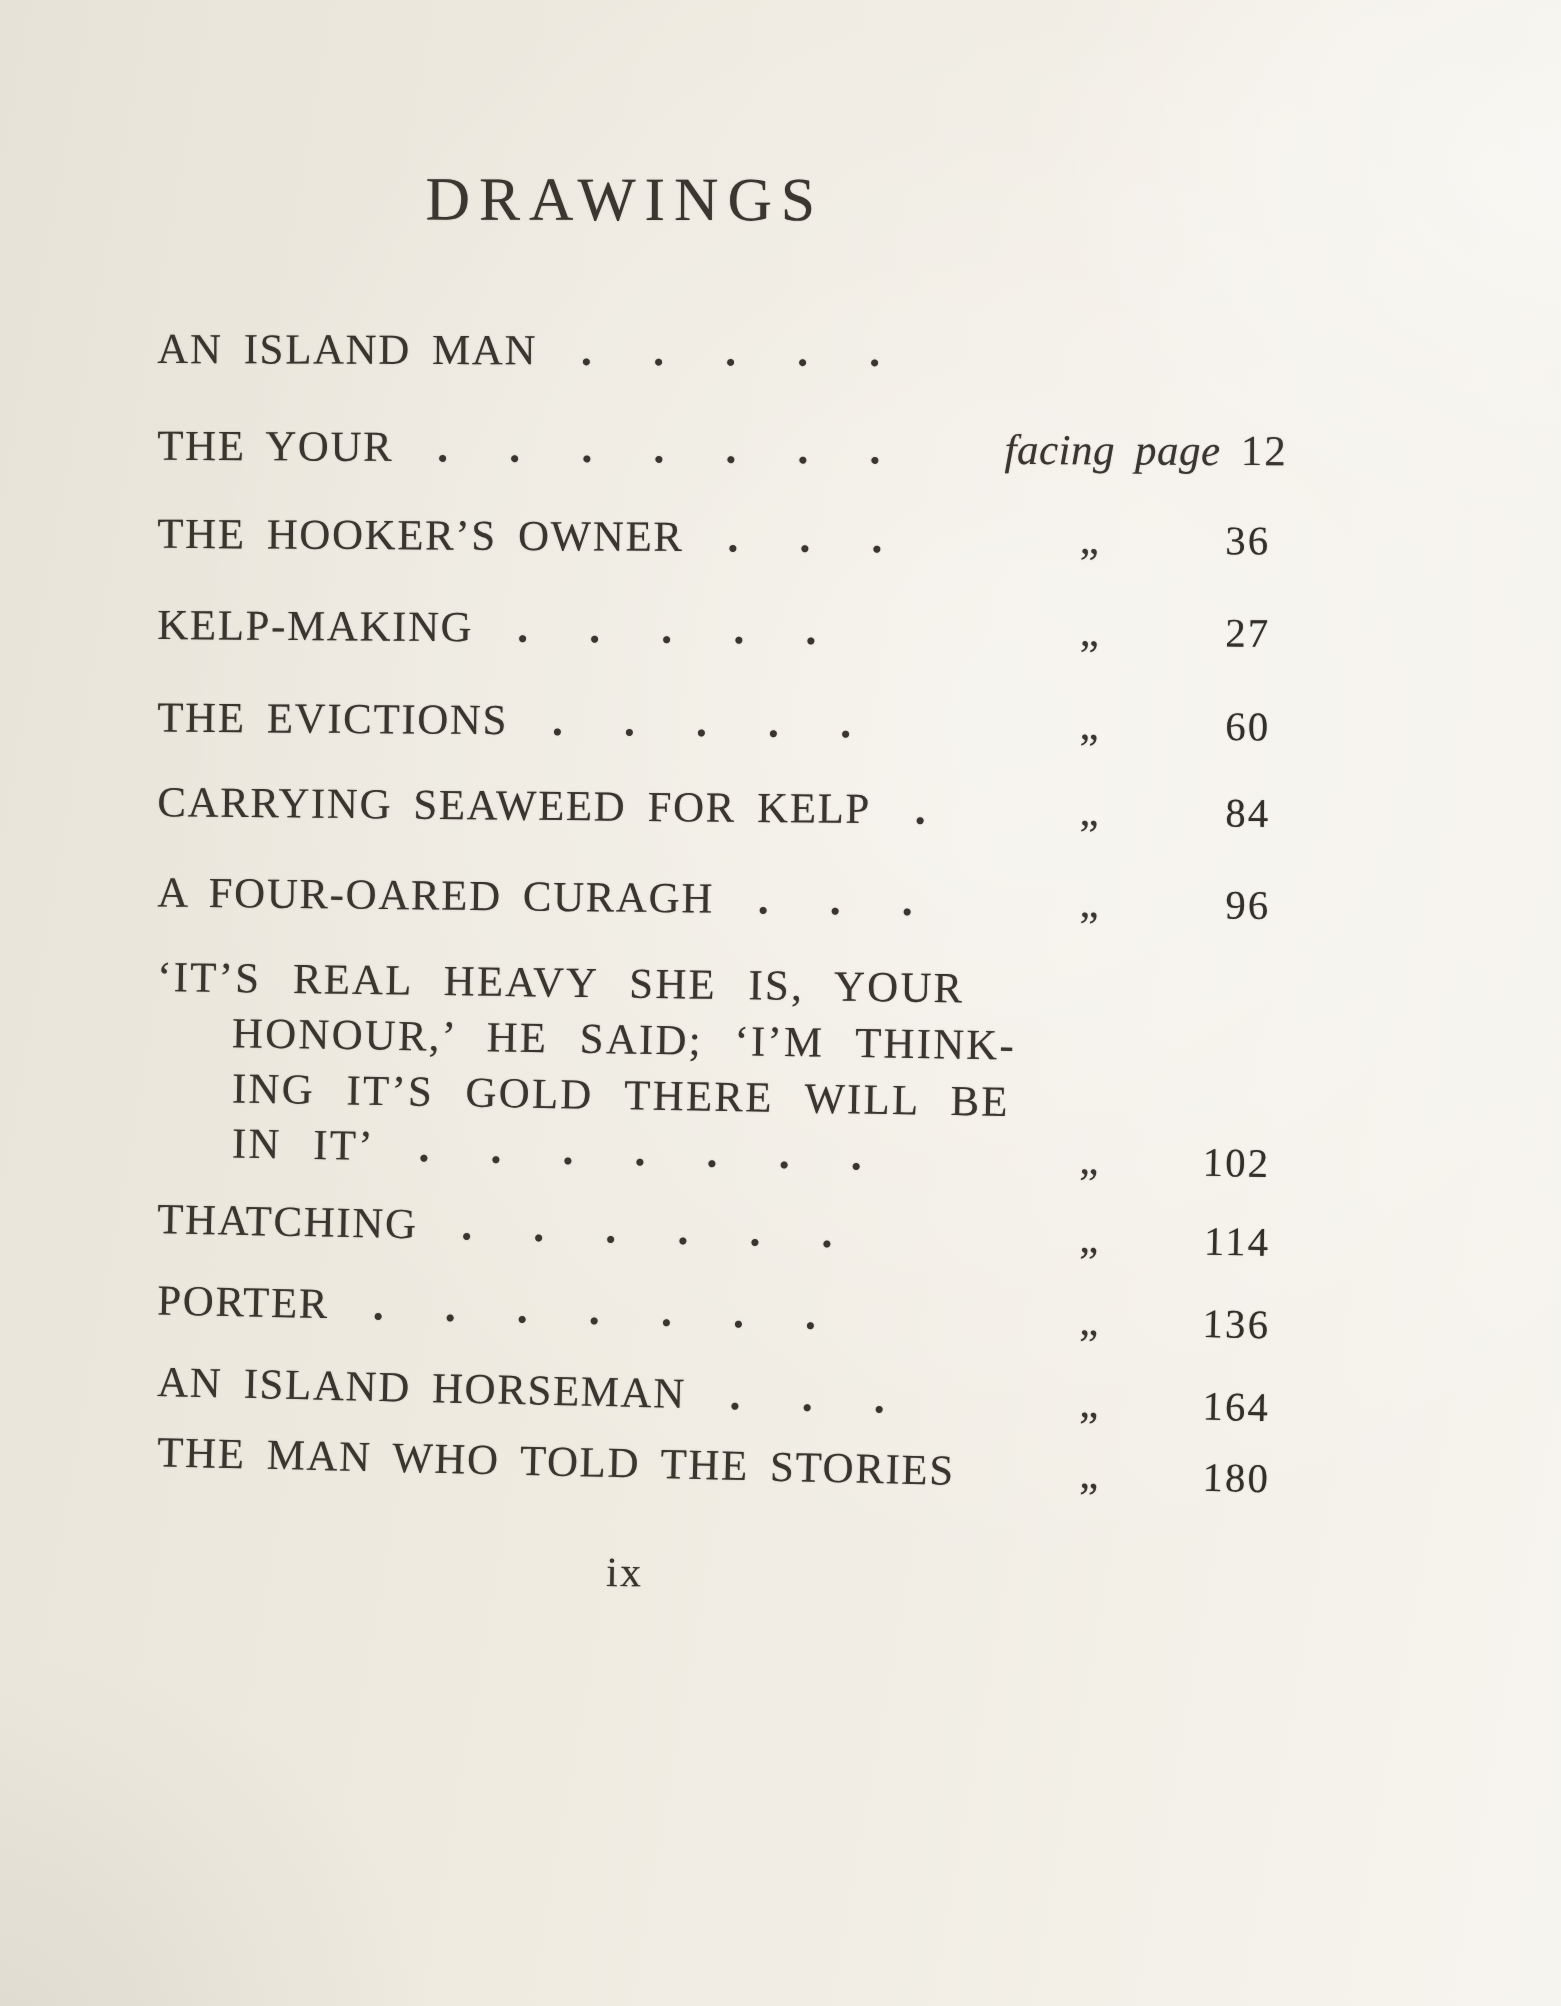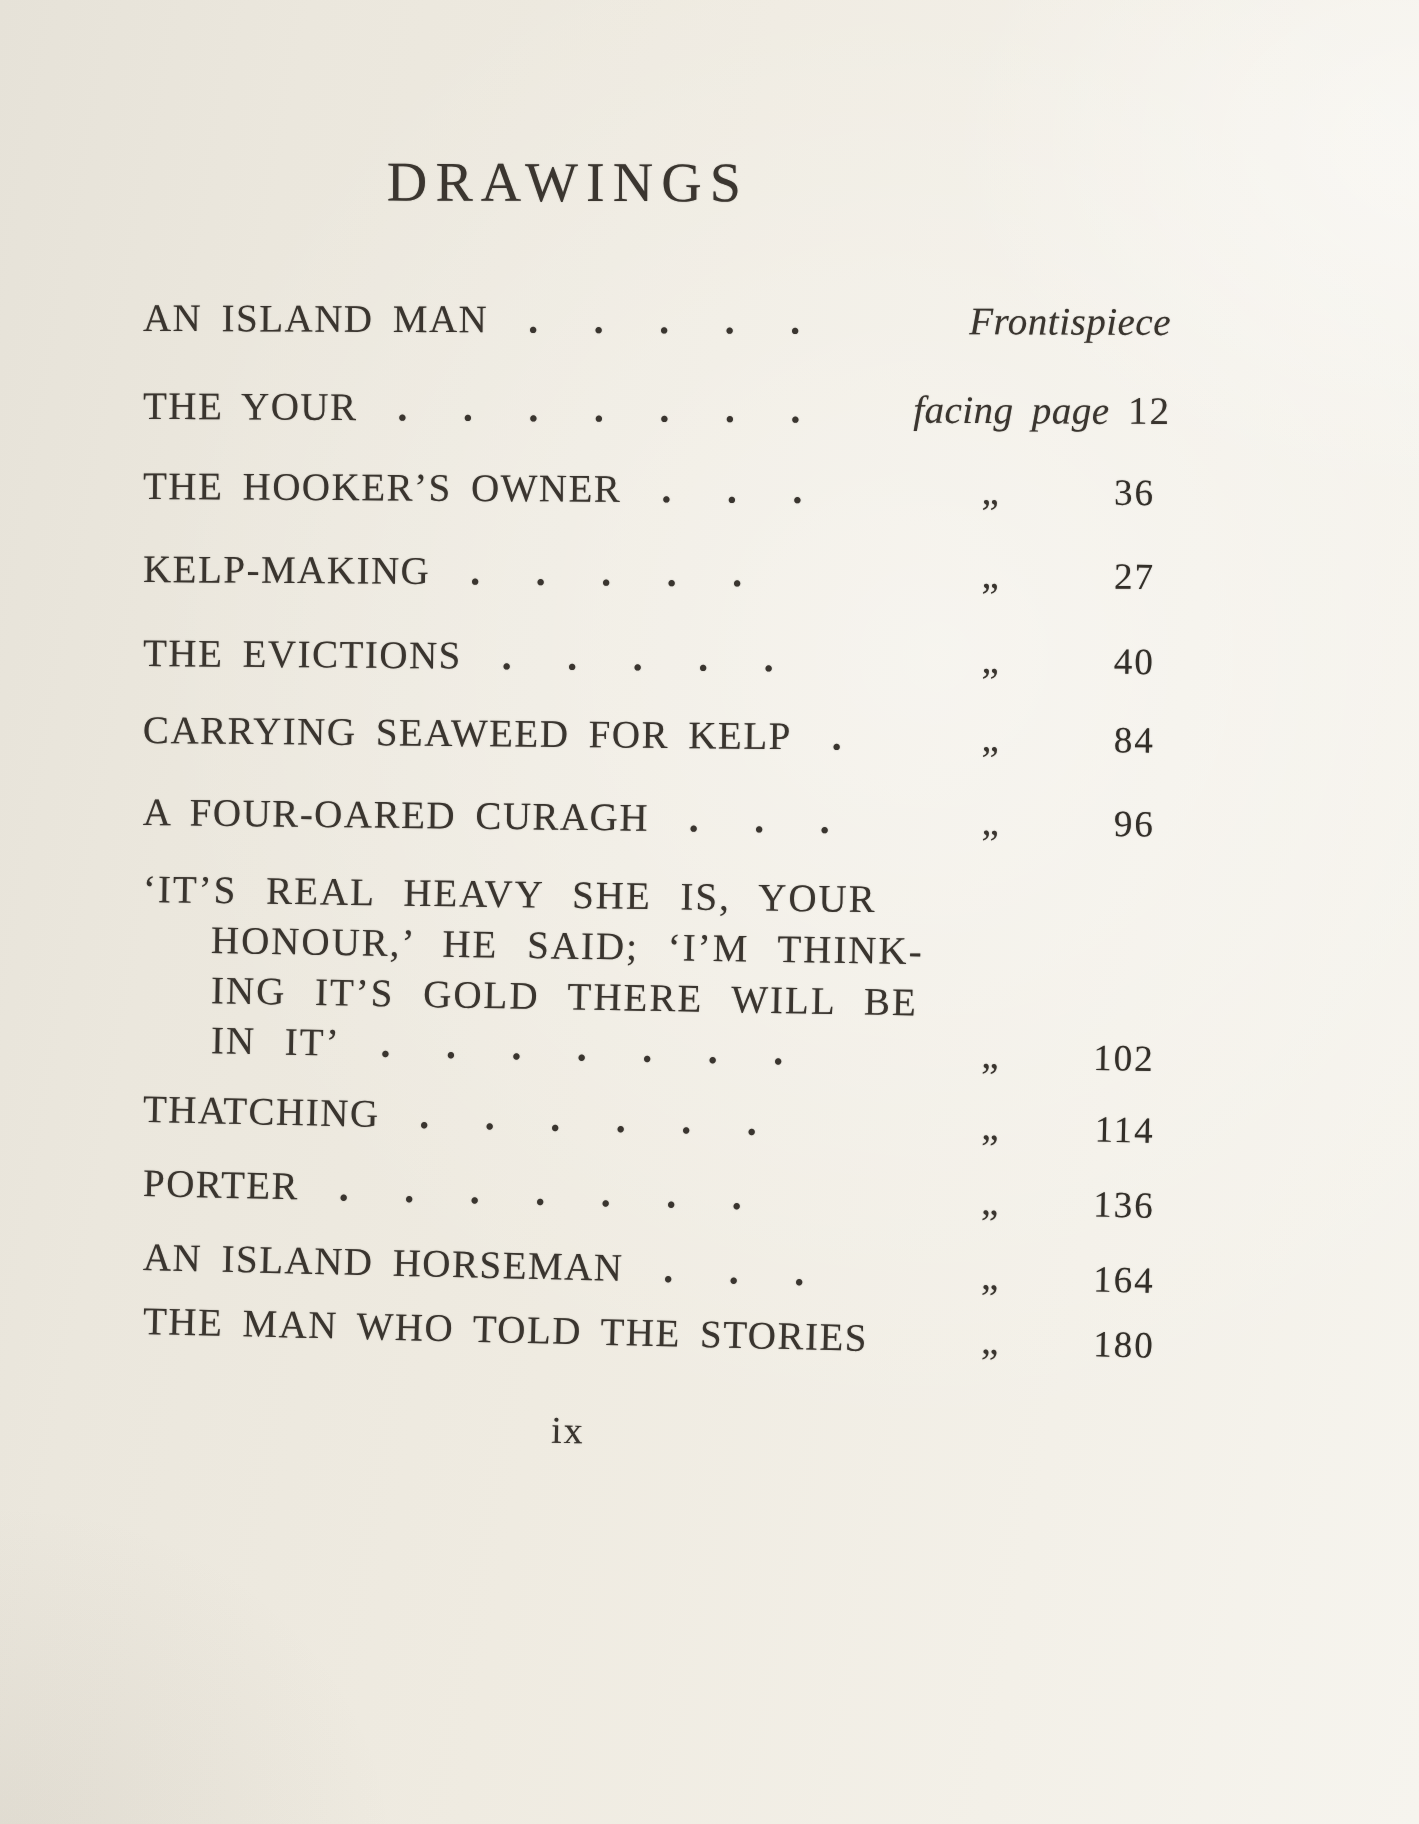--- a/index.html
+++ b/index.html
@@ -74,23 +74,20 @@
 <body>
 
 <div class="page">
   <div class="content">
 
     <div class="title">DRAWINGS</div>
 
     <div class="row r1">
       <span class="entry-title">AN ISLAND MAN</span>
       <span class="leader">. . . . .</span>
-      <span class="ref">
-        <span class="ref-ital">Frontispiece</span>
-      </span>
     </div>
 
     <div class="row r2">
       <span class="entry-title">THE YOUR</span>
       <span class="leader">. . . . . . .</span>
       <span class="ref">
         <span class="ref-ital"><span>facing page</span>&nbsp;<span class="pg-it">12</span></span>
       </span>
     </div>
 
@@ -110,21 +107,21 @@
         <span class="ditto">„</span>
         <span class="pg">27</span>
       </span>
     </div>
 
     <div class="row r5">
       <span class="entry-title">THE EVICTIONS</span>
       <span class="leader">. . . . .</span>
       <span class="ref">
         <span class="ditto">„</span>
-        <span class="pg">40</span>
+        <span class="pg">60</span>
       </span>
     </div>
 
     <div class="row r6">
       <span class="entry-title">CARRYING SEAWEED FOR KELP</span>
       <span class="leader">.</span>
       <span class="ref">
         <span class="ditto">„</span>
         <span class="pg">84</span>
       </span>

